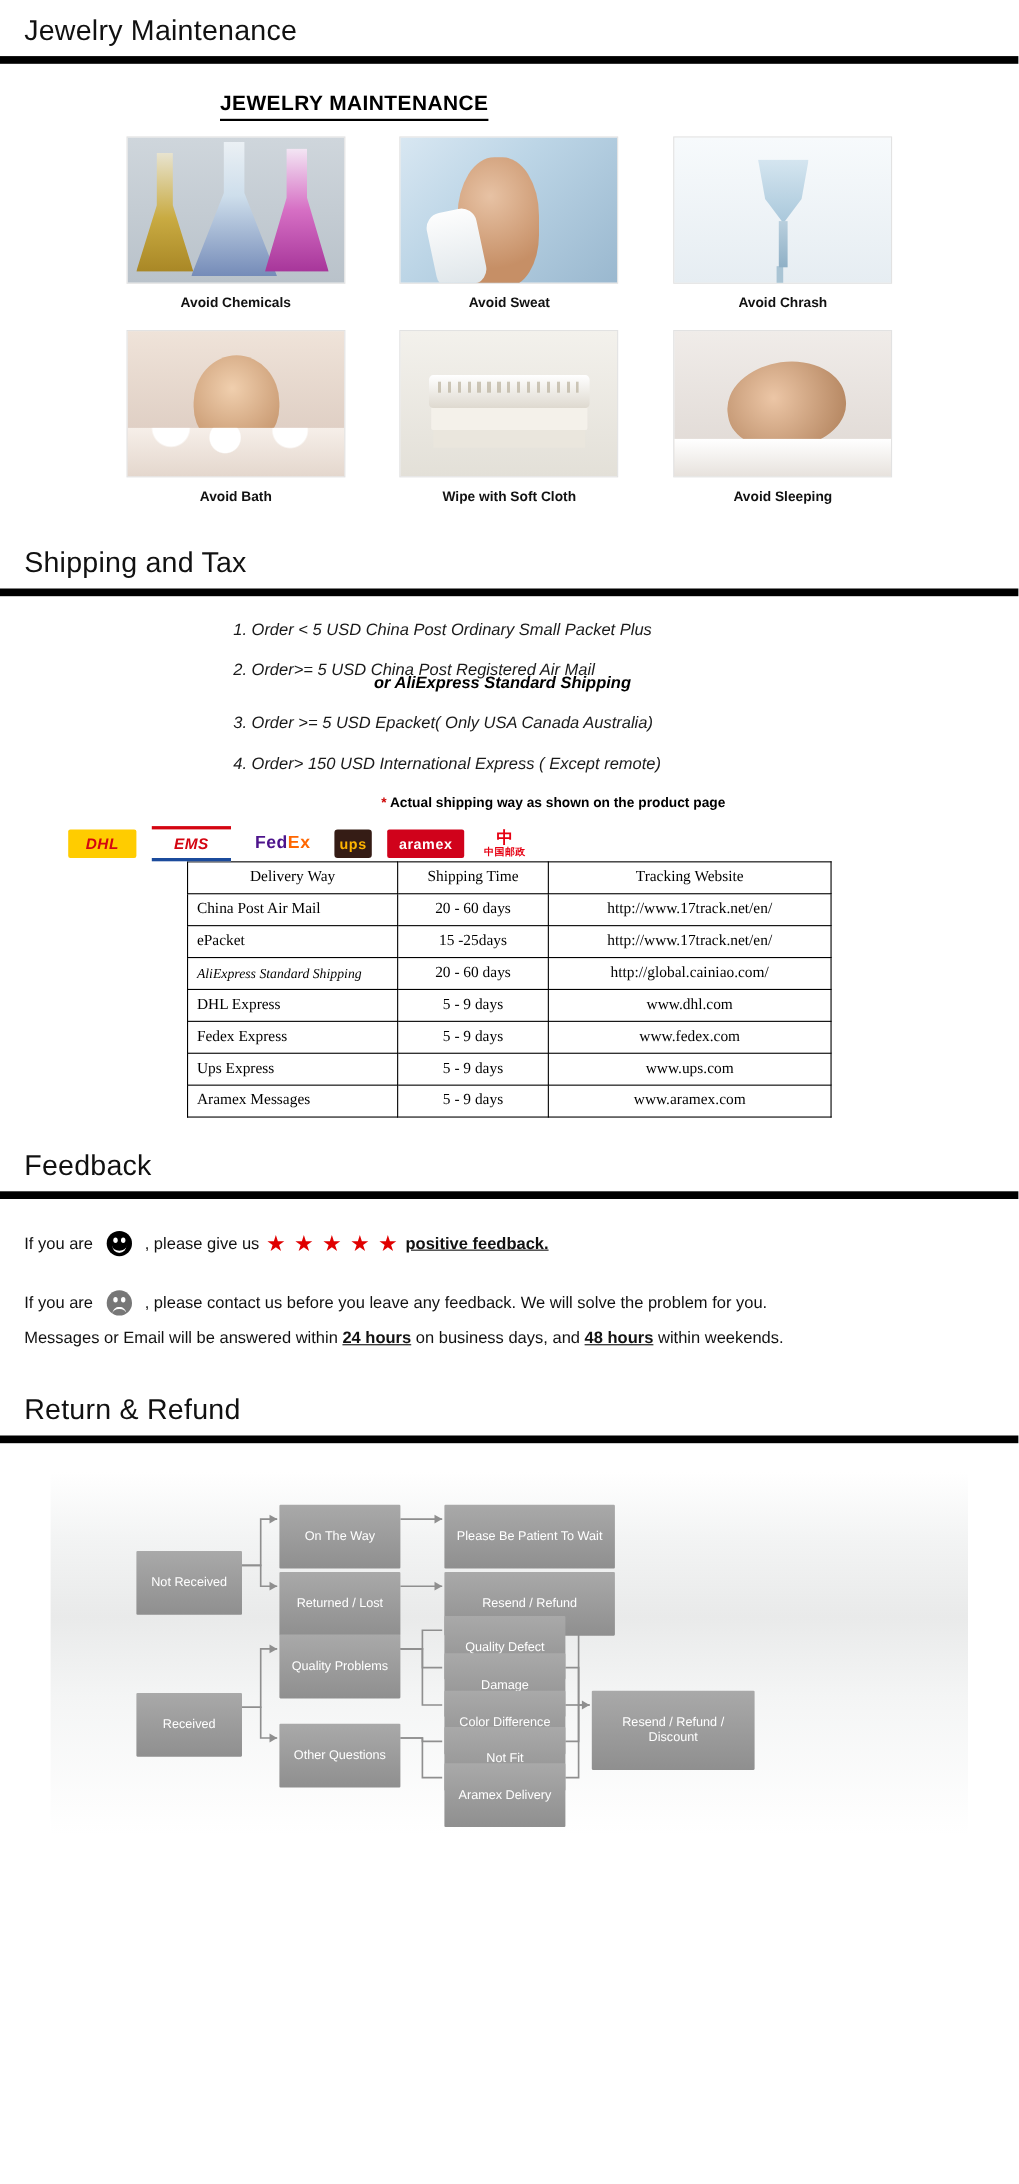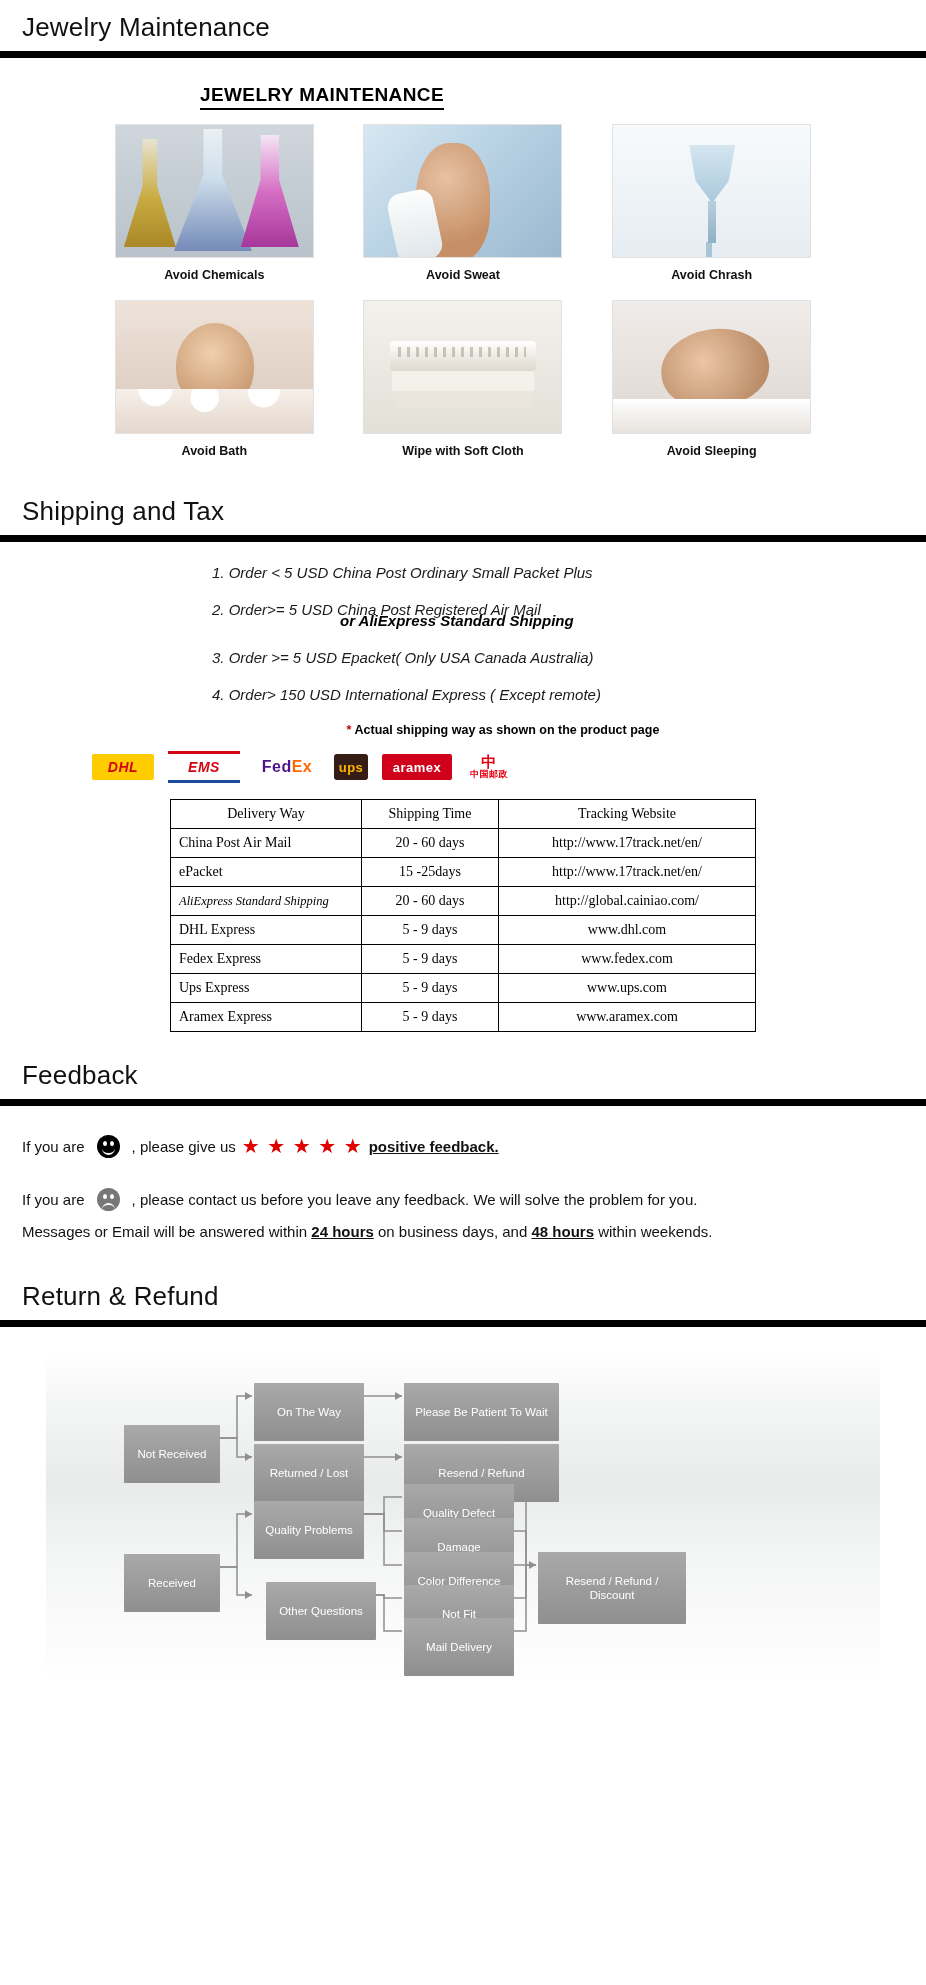--- a/index.html
+++ b/index.html
@@ -204,22 +204,21 @@
     font-weight: 700;
     text-align: center;
     margin: 4px 0 14px 80px;
   }
   .ship-note .star { color:#c00; }
 
   .carriers {
     display:flex;
     align-items:center;
     gap: 14px;
-    padding-left: 92px;
-    margin-bottom: 16px;
+    padding-left: 62px;
   }
   .logo {
     height: 26px;
     display:flex; align-items:center; justify-content:center;
     font-weight:900; font-size:14px; letter-spacing:.5px;
   }
   .logo-dhl { background:#ffcc00; color:#d40511; width:62px; font-style:italic; border-radius:2px;}
   .logo-ems { background:#fff; color:#d40511; width:72px; font-style:italic; border-top:3px solid #d40511; border-bottom:3px solid #1b4b9c;}
   .logo-fedex { background:#fff; width:66px; font-size:16px;}
   .logo-fedex .fed { color:#4d148c; }
@@ -398,21 +397,21 @@
           <td>Fedex Express</td>
           <td>5 - 9 days</td>
           <td>www.fedex.com</td>
         </tr>
         <tr>
           <td>Ups Express</td>
           <td>5 - 9 days</td>
           <td>www.ups.com</td>
         </tr>
         <tr>
-          <td>Aramex Express</td>
+          <td>Aramex Messages</td>
           <td>5 - 9 days</td>
           <td>www.aramex.com</td>
         </tr>
       </tbody>
     </table>
   </div>
 
   <div class="section-head">Feedback</div>
   <div class="section-rule"></div>
 
@@ -490,21 +489,21 @@
     </div>
     <div class="node" style="left:208px;top:30px;width:110px;">
       <span>On The Way</span>
     </div>
     <div class="node" style="left:208px;top:91px;width:110px;">
       <span>Returned / Lost</span>
     </div>
     <div class="node" style="left:208px;top:148px;width:110px;">
       <span>Quality Problems</span>
     </div>
-    <div class="node" style="left:208px;top:229px;width:110px;margin-left:12px;">
+    <div class="node" style="left:208px;top:229px;width:110px;">
       <span>Other Questions</span>
     </div>
     <div class="node" style="left:358px;top:30px;width:155px;">
       <span>Please Be Patient To Wait</span>
     </div>
     <div class="node" style="left:358px;top:91px;width:155px;">
       <span>Resend / Refund</span>
     </div>
     <div class="node" style="left:358px;top:131px;width:110px;">
       <span>Quality Defect</span>
@@ -512,20 +511,20 @@
     <div class="node" style="left:358px;top:165px;width:110px;">
       <span>Damage</span>
     </div>
     <div class="node" style="left:358px;top:199px;width:110px;">
       <span>Color Difference</span>
     </div>
     <div class="node" style="left:358px;top:232px;width:110px;">
       <span>Not Fit</span>
     </div>
     <div class="node" style="left:358px;top:265px;width:110px;">
-      <span>Mail Delivery</span>
+      <span>Aramex Delivery</span>
     </div>
     <div class="node" style="left:492px;top:199px;width:148px;">
       <span>Resend / Refund / Discount</span>
     </div>
   </div>
 
 </div>
 
 </body></html>

